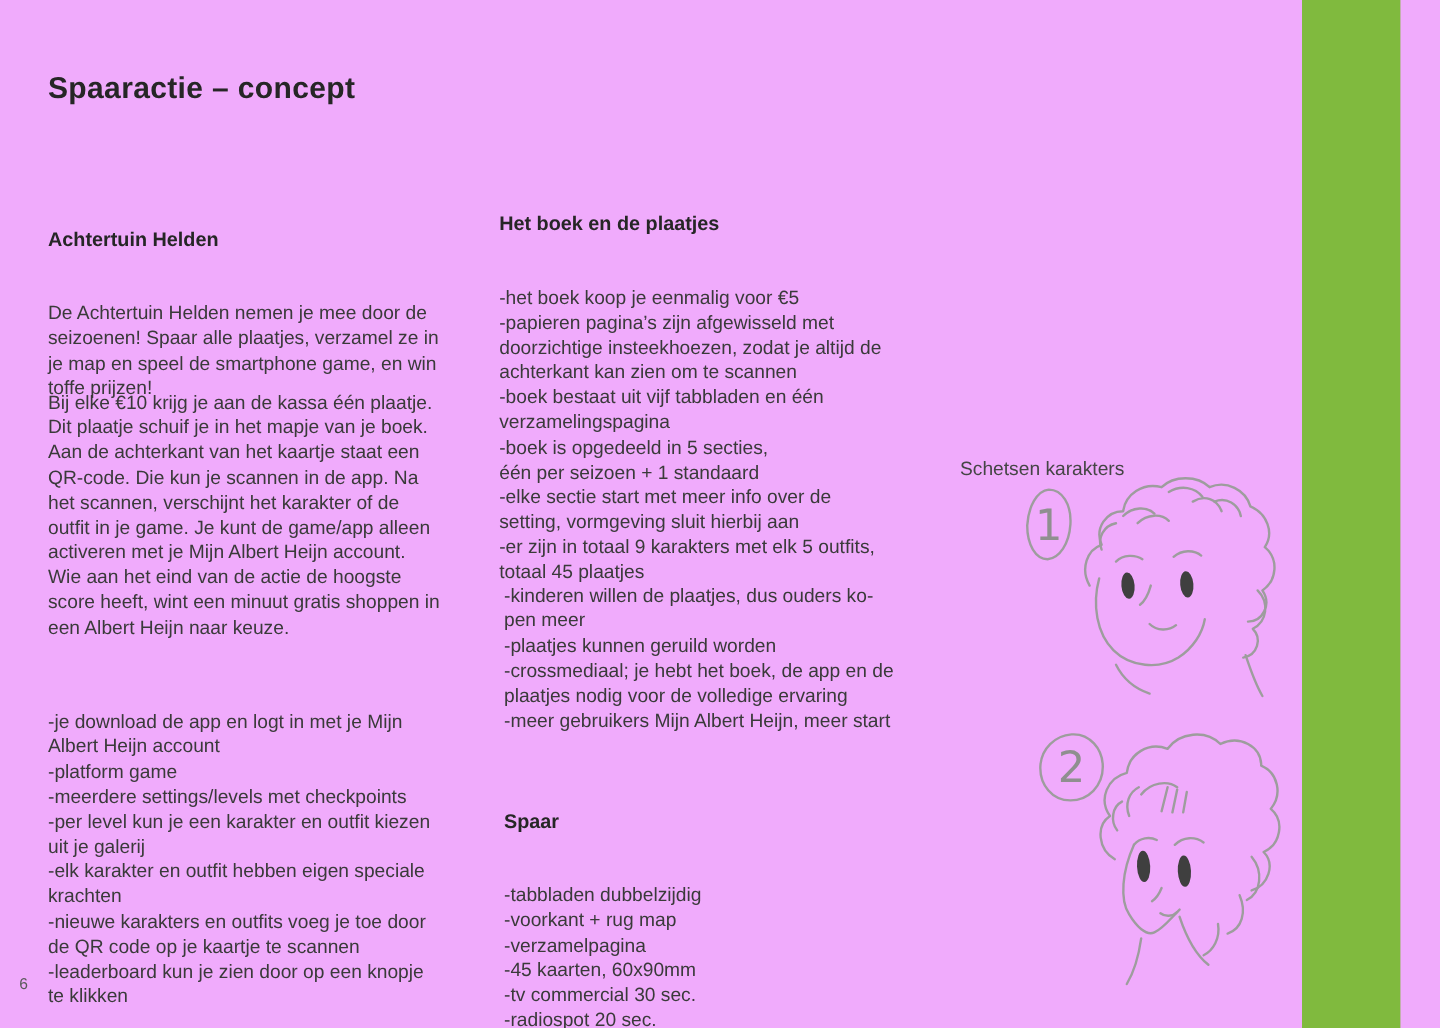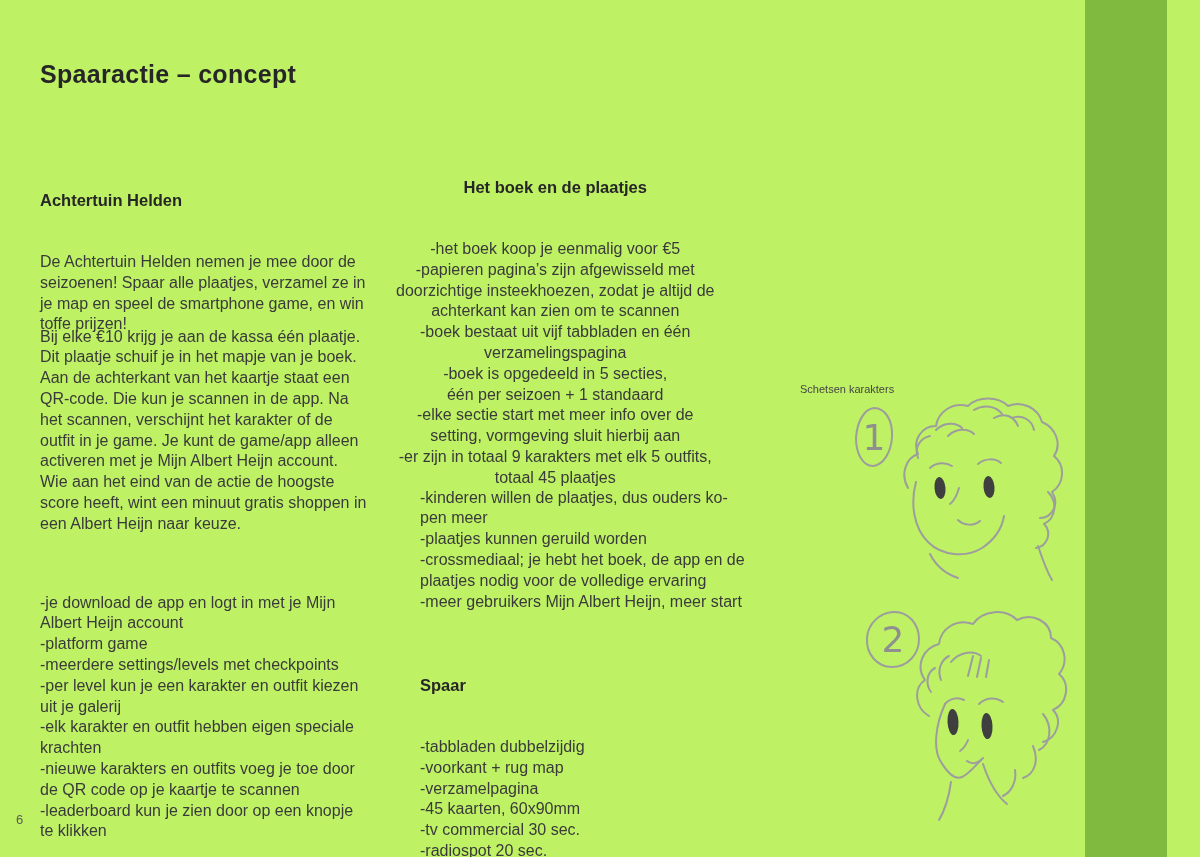--- a/index.html
+++ b/index.html
@@ -1,34 +1,34 @@
 <!DOCTYPE html>
 <html><head>
 <meta charset="utf-8">
 <style>
   html,body { margin:0; padding:0; background:#e8e8e8; }
   .page {
-    position:relative; width:1200px; height:857px; background:#bef264;
+    position:relative; width:1200px; height:857px; background:#f0abfc;
     font-family:"Liberation Sans", sans-serif; color:#3a3a3a; overflow:hidden;
   }
   .green-bar {
     position:absolute; left:1085px; top:0; width:82px; height:857px;
     background:#80ba3e;
   }
   .title {
     position:absolute; left:40px; top:60px; font-size:25px; font-weight:700;
     color:#262626; letter-spacing:0.3px; margin:0;
   }
   .section {
     position:absolute; font-size:16px; line-height:20.8px; white-space:pre;
   }
   .heading { font-weight:700; color:#262626; font-size:16.5px; }
   .body-text { color:#3a3a3a; }
   .sketch-label {
-    position:absolute; left:800px; top:383px; font-size:11px; color:#454545;
+    position:absolute; left:800px; top:383px; font-size:16px; color:#454545;
   }
   .page-number {
     position:absolute; left:16px; top:812px; font-size:13px; color:#5a5a5a;
   }
   .sketch { position:absolute; }
   .sketch path { fill:none; stroke:#9d9d9d; stroke-width:2; stroke-linecap:round; stroke-linejoin:round; }
   .sketch .eye { fill:#3f3f3f; stroke:none; }
   .sketch-number {
     font-family:"DejaVu Sans", sans-serif; font-size:36px; fill:#8f8f8f;
     text-anchor:middle;
@@ -70,21 +70,21 @@
 -per level kun je een karakter en outfit kiezen
 uit je galerij
 -elk karakter en outfit hebben eigen speciale
 krachten
 -nieuwe karakters en outfits voeg je toe door
 de QR code op je kaartje te scannen
 -leaderboard kun je zien door op een knopje
 te klikken</div>
   </div>
 
-  <div class="section" style="left:396px; top:135px;text-align:center;">
+  <div class="section" style="left:416px; top:135px;">
     <div class="heading">Het boek en de plaatjes</div>
     <div class="body-text">-het boek koop je eenmalig voor €5
 -papieren pagina’s zijn afgewisseld met
 doorzichtige insteekhoezen, zodat je altijd de
 achterkant kan zien om te scannen
 -boek bestaat uit vijf tabbladen en één
 verzamelingspagina
 -boek is opgedeeld in 5 secties,
 één per seizoen + 1 standaard
 -elke sectie start met meer info over de

